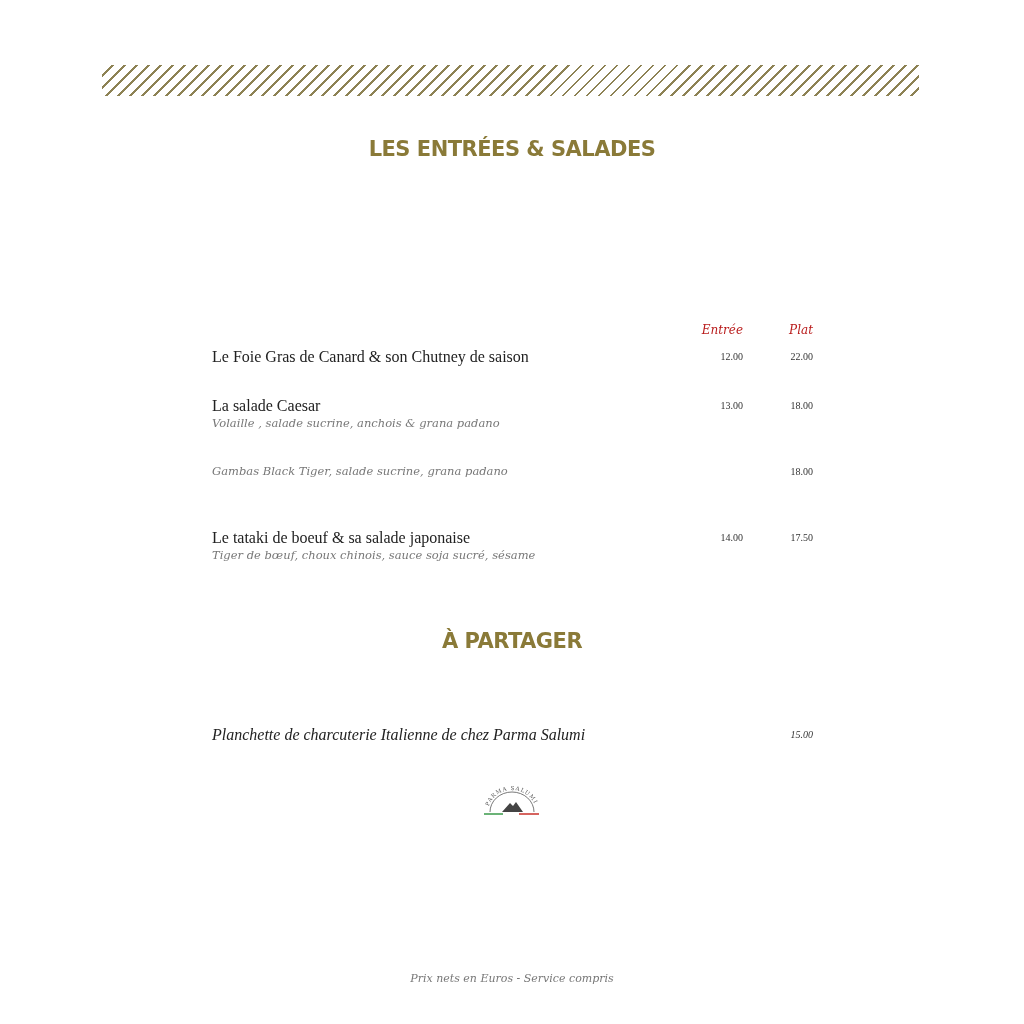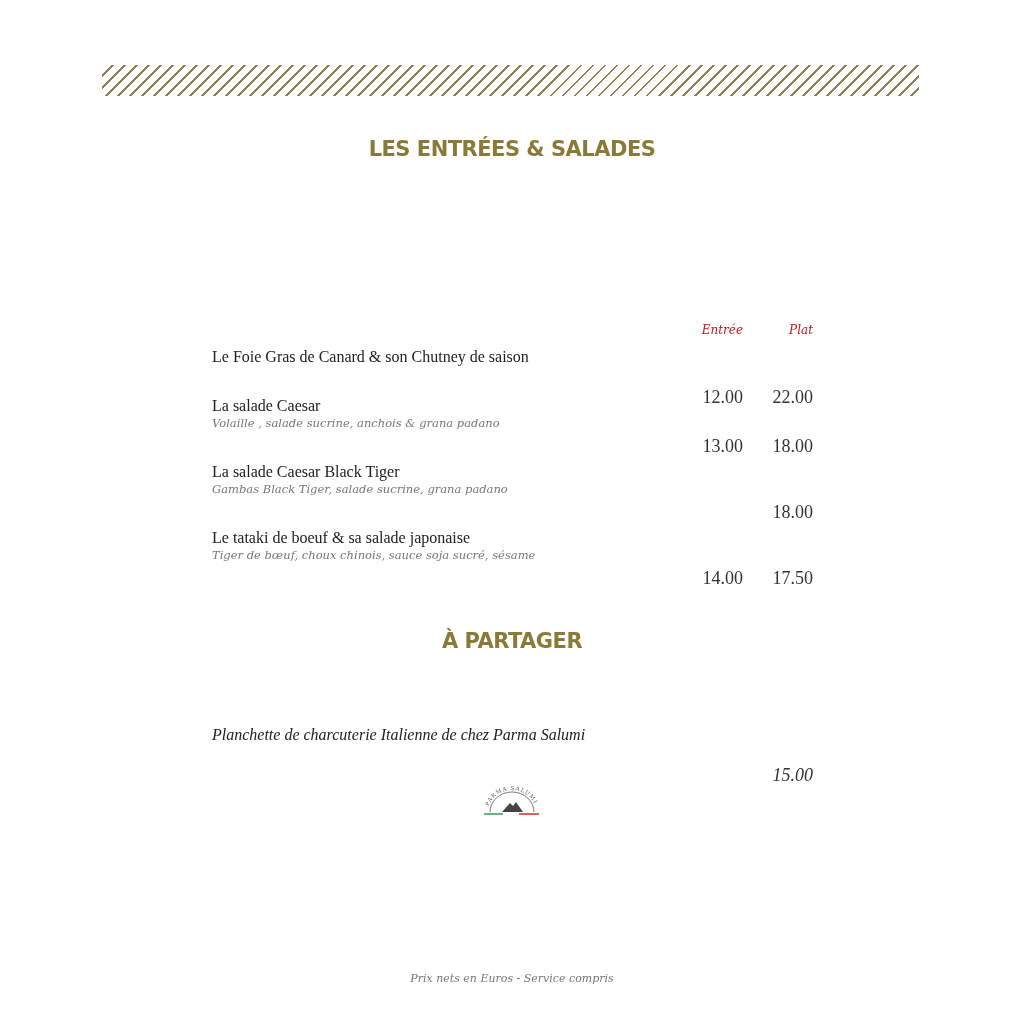--- a/index.html
+++ b/index.html
@@ -19,22 +19,22 @@
     #title1 { top: 137px; font-size: 21px; text-align: center; }
     #title2 { top: 629px; font-size: 21px; text-align: center; }
     .col-header {
       position: absolute; top: 323px; font-style: italic; font-size: 12px; color: #b91c1c;
       font-family: "DejaVu Serif", serif; text-align: right;
     }
     .item { position: absolute; left: 212px; width: 610px; }
     .item-name { font-family: "Liberation Serif", serif; font-size: 16px; color: #222; line-height: 18px; }
     .item-desc { font-family: "DejaVu Serif", serif; font-style: italic; font-size: 11.5px; color: #777; line-height: 16px; }
     .price {
-      position: absolute; top: 0; font-family: "Liberation Serif", serif; font-size: 18px; color: #333;
-      width: 60px; text-align: right; line-height: 18px; margin-top: 40px;
+      position: absolute; top: 0; font-family: "Liberation Serif", serif; font-size: 10px; color: #333;
+      width: 60px; text-align: right; line-height: 18px;
     }
     .price.entree { left: 471px; }
     .price.plat { left: 541px; }
     .logo { position: absolute; left: 482px; top: 786px; width: 60px; height: 30px; }
     .footer {
       position: absolute; top: 972px; left: 0; width: 1024px; text-align: center;
       font-family: "DejaVu Serif", serif; font-style: italic; font-size: 11px; color: #777;
     }
   </style>
 </head>
@@ -54,21 +54,20 @@
 </div>
 
 <div class="item" style="top:397px;">
   <div class="item-name">La salade Caesar</div>
   <div class="item-desc">Volaille , salade sucrine, anchois &amp;  grana padano</div>
   <div class="price entree">13.00</div>
   <div class="price plat">18.00</div>
 </div>
 
 <div class="item" style="top:463px;">
-  <div class="item-name">La salade Caesar Black Tiger</div>
   <div class="item-desc">Gambas Black Tiger, salade sucrine,  grana padano</div>
   <div class="price entree"></div>
   <div class="price plat">18.00</div>
 </div>
 
 <div class="item" style="top:529px;">
   <div class="item-name">Le tataki de boeuf &amp; sa salade japonaise</div>
   <div class="item-desc">Tiger de bœuf, choux chinois, sauce soja sucré, sésame</div>
   <div class="price entree">14.00</div>
   <div class="price plat">17.50</div>

